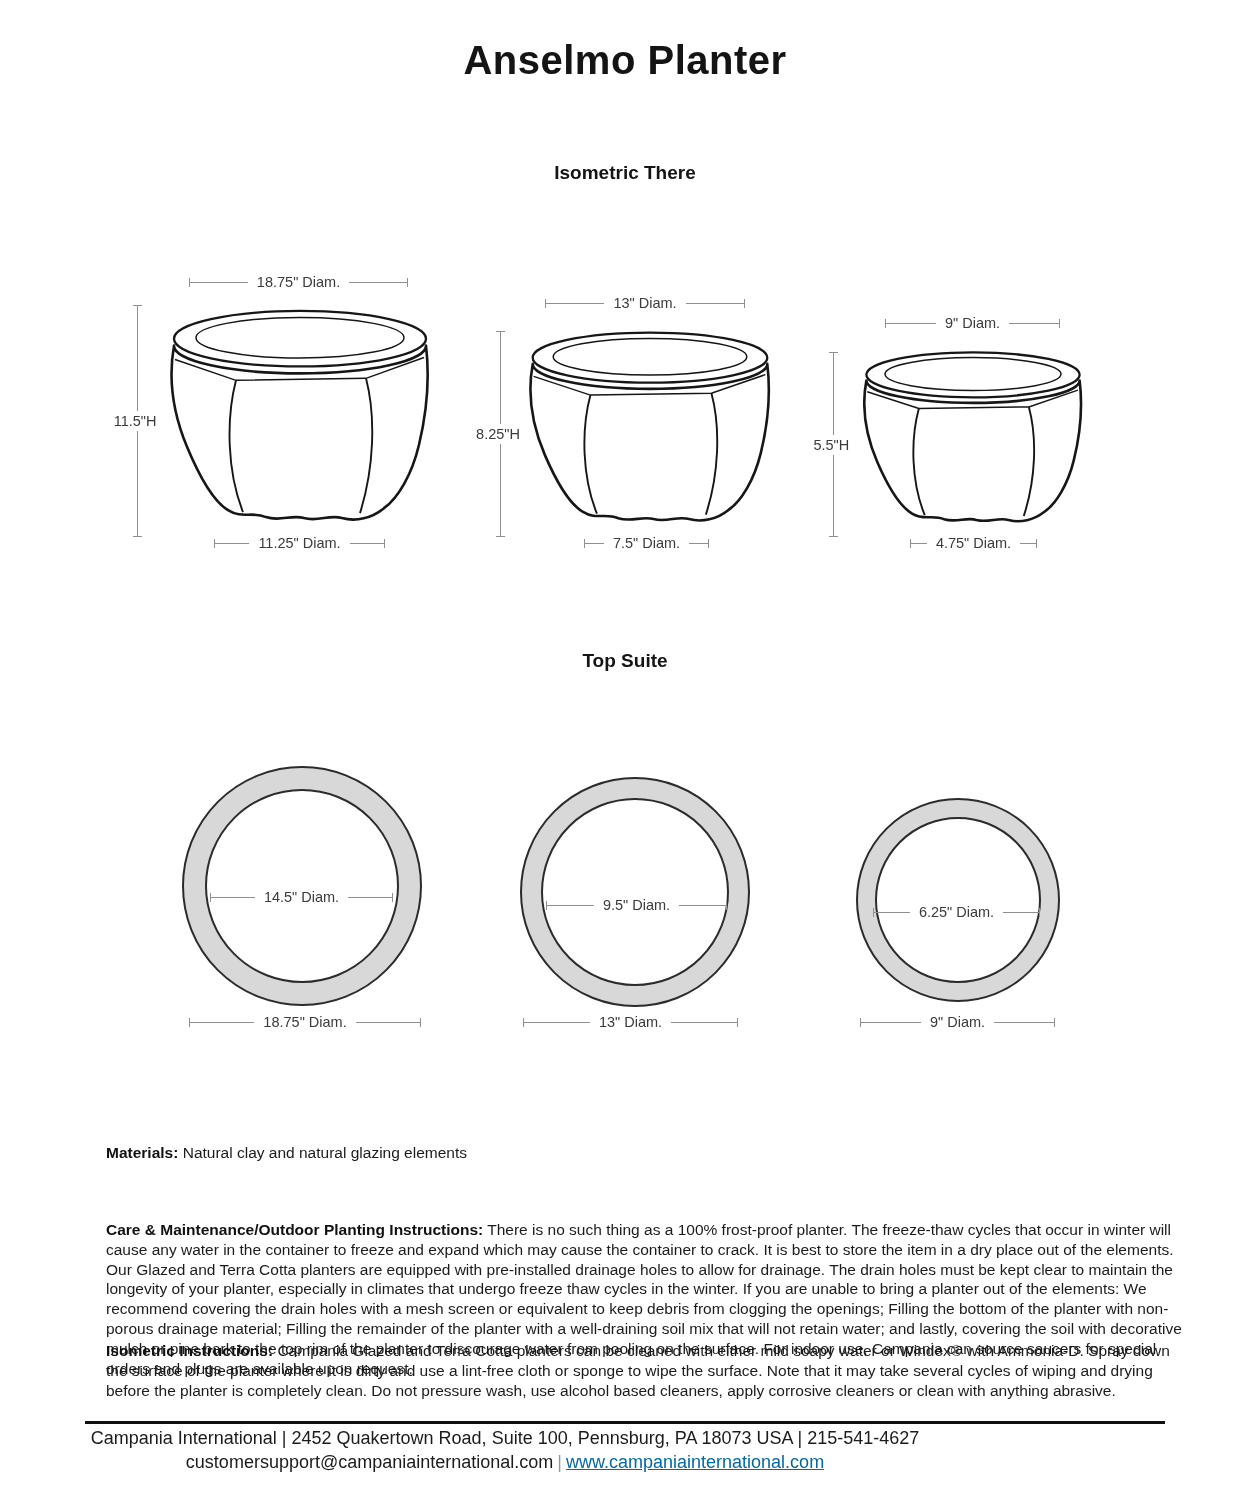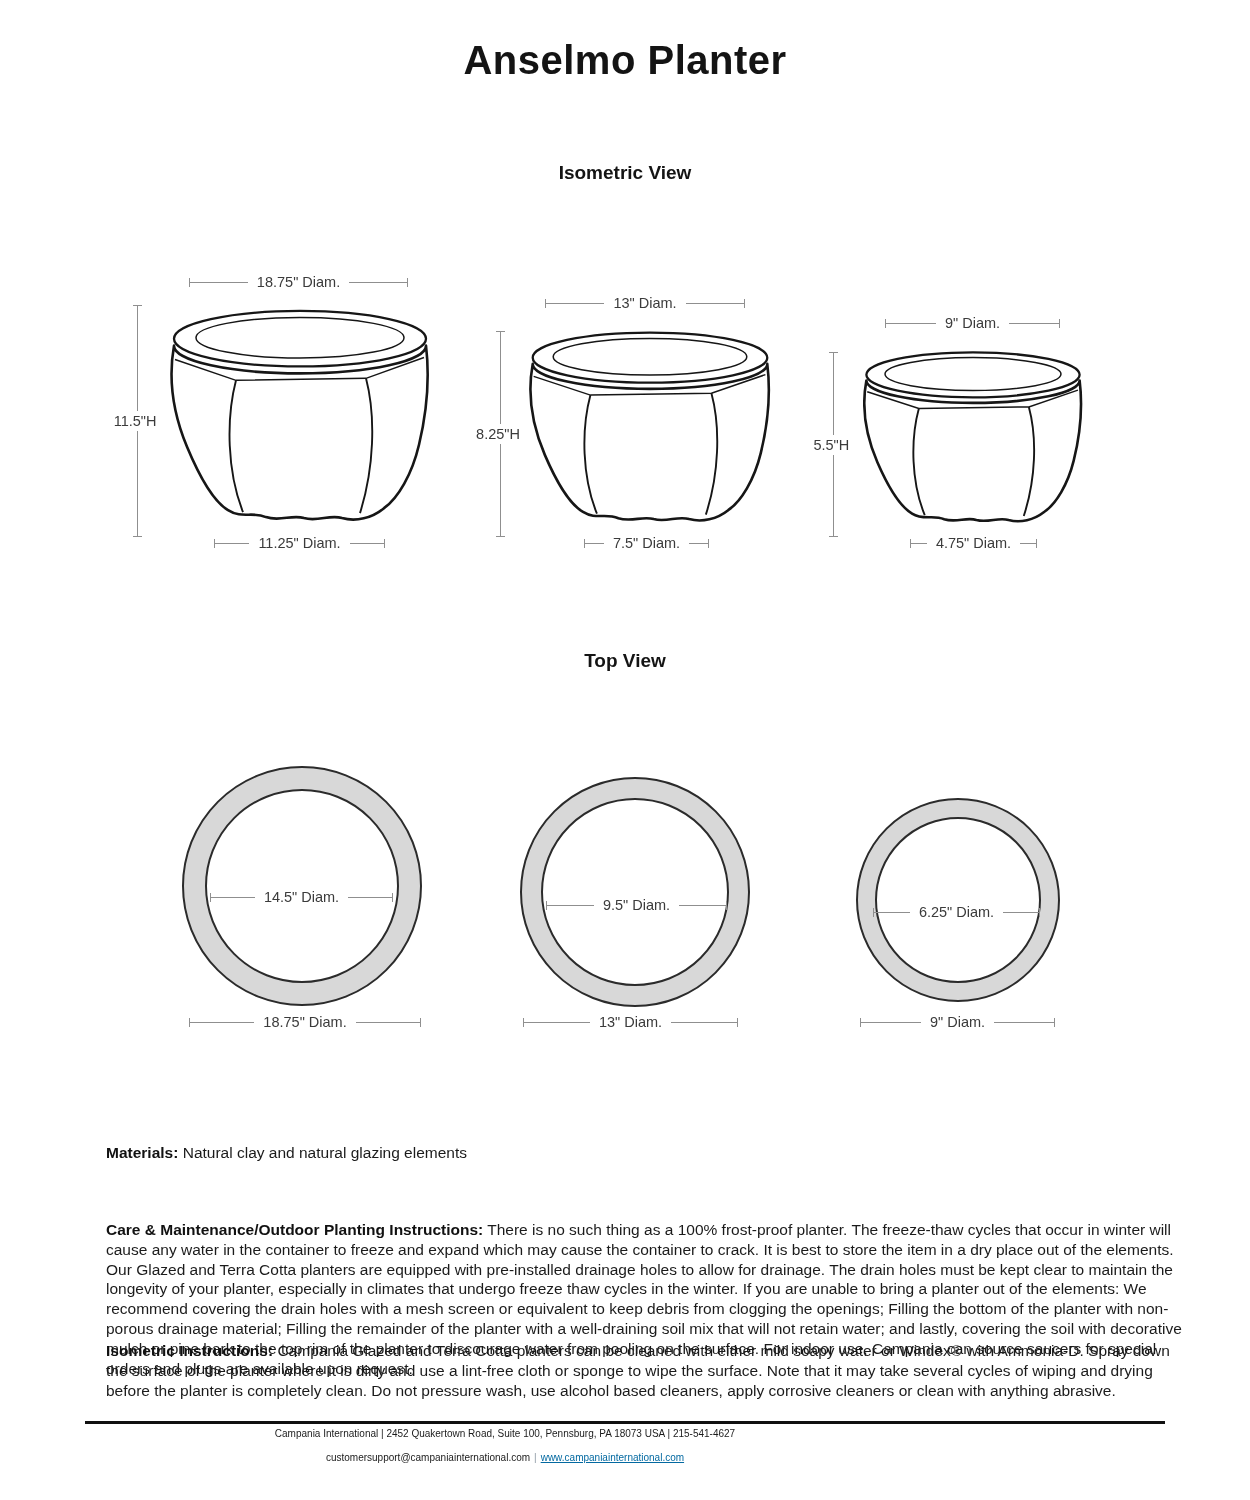--- a/index.html
+++ b/index.html
@@ -44,31 +44,31 @@
                 border:2px solid #2b2b2b; box-sizing:border-box; }
 
   
   .copy { position:absolute; left:85px; width:1080px; font-size:15.5px;
           line-height:19.8px; color:#1b1b1b; text-align:left;margin-left:21px; }
   .copy b { color:#111; }
 
   .rule { position:absolute; left:85px; top:1421px; width:1080px; height:3px;
           background:#101010; }
   .footline { position:absolute; left:0; width:1010px; text-align:center;
-              font-size:10px; color:#1b1b1b; }
+              font-size:18px; color:#1b1b1b; }
   .fsep { color:#8f9aa6; padding:0 4px; }
   .flink { color:#0369a1; text-decoration:underline; cursor:pointer; }
 </style>
 </head>
 <body>
 
 <div class="page">
 
   <div class="title">Anselmo Planter</div>
-  <div class="sect" style="top:162px;">Isometric View</div>
+  <div class="sect" style="top:162px;">Isometric There</div>
 
   <svg class="pot" style="left:170px; top:308px;" width="260" height="220" viewBox="0 0 260 222" preserveAspectRatio="none">
     <path d="M 4,38 C -2,72 3,106 17,140 C 31,174 45,196 58,204 C 72,213 82,205 96,211 C 110,216 122,208 134,212 C 148,216 160,208 172,212 C 186,216 202,212 214,202 C 228,192 242,168 249,138 C 257,104 260,72 256,38 A 126 28 0 0 1 4,38 Z" fill="#ffffff" stroke="#161616" stroke-width="2.6" stroke-linejoin="round"></path>
     <path d="M 66,73 C 56,112 57,165 73,206" fill="none" stroke="#161616" stroke-width="1.9"></path>
     <path d="M 196,71 C 206,110 204,162 190,207" fill="none" stroke="#161616" stroke-width="1.9"></path>
     <path d="M 5,52 L 66,73 L 196,71 L 254,50" fill="none" stroke="#161616" stroke-width="1.5"></path>
     <ellipse cx="130" cy="31" rx="126" ry="28" fill="#ffffff" stroke="#161616" stroke-width="2.3"></ellipse>
     <ellipse cx="130" cy="30" rx="104" ry="20.5" fill="none" stroke="#161616" stroke-width="1.5"></ellipse>
   </svg>
   <div class="hdim" style="left:189px; top:271px; width:219px;">
@@ -143,21 +143,21 @@
     <span class="vlbl">5.5"H</span>
   </div>
   <div class="hdim" style="left:910px; top:532px; width:127px;">
     <span class="t"></span>
       <span class="l"></span>
     <span class="lbl">4.75" Diam.</span>
     <span class="l"></span>
       <span class="t"></span>
   </div>
 
-  <div class="sect" style="top:650px;">Top View</div>
+  <div class="sect" style="top:650px;">Top Suite</div>
 
   <div class="ring-outer" style="left:182px; top:766px; width:240px; height:240px;">
     <div class="ring-inner" style="inset:21px;"></div>
   </div>
   <div class="hdim" style="left:210px; top:886px; width:183px;">
     <span class="t"></span>
       <span class="l"></span>
     <span class="lbl">14.5" Diam.</span>
     <span class="l"></span>
       <span class="t"></span>

